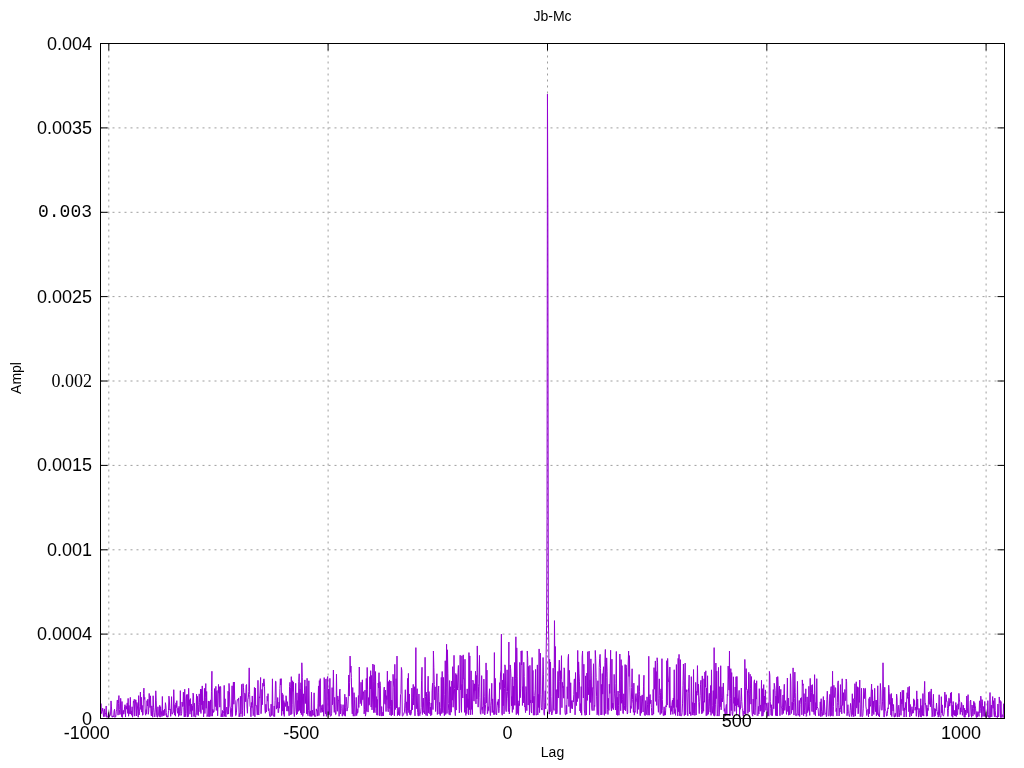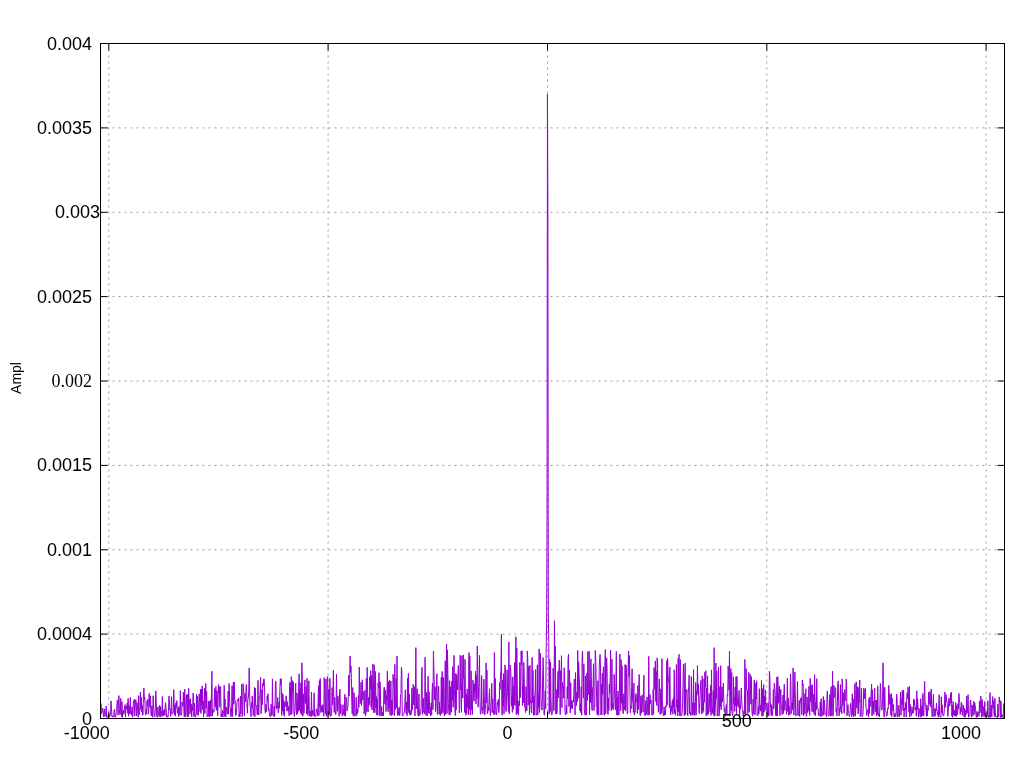--- a/index.html
+++ b/index.html
@@ -48,29 +48,31 @@
 </head>
 <body>
 
 <div class="screen">
   <svg id="plot-svg" class="plot" width="1024" height="768">
       <path d="M108.8 43.5L108.8 718.5M328.1 43.5L328.1 718.5M547.5 43.5L547.5 718.5M766.8 43.5L766.8 718.5M986.1 43.5L986.1 718.5M100.5 634.1L1004.5 634.1M100.5 549.8L1004.5 549.8M100.5 465.4L1004.5 465.4M100.5 381.0L1004.5 381.0M100.5 296.6L1004.5 296.6M100.5 212.3L1004.5 212.3M100.5 127.9L1004.5 127.9" stroke="#9e9e9e" stroke-width="1" stroke-dasharray="2 4" fill="none"></path>
       <path d="M100.50 716.82L100.94 703.58L101.38 713.58L101.82 711.62L102.25 711.20L102.69 708.17L103.13 713.07L103.57 716.64L104.01 710.62L104.45 708.90L104.89 716.66L105.32 713.07L105.76 713.82L106.20 705.97L106.64 717.18L107.08 716.78L107.52 716.62L107.96 717.48L108.40 713.30L108.83 713.46L109.27 717.05L109.71 715.14L110.15 715.58L110.59 713.08L111.03 700.93L111.47 706.92L111.90 716.91L112.34 717.12L112.78 715.95L113.22 716.29L113.66 716.90L114.10 710.86L114.54 709.29L114.97 717.40L115.41 715.85L115.85 716.31L116.29 711.09L116.73 709.17L117.17 700.56L117.61 699.98L118.04 715.16L118.48 703.37L118.92 695.58L119.36 709.50L119.80 714.64L120.24 714.11L120.68 698.34L121.12 708.53L121.55 716.65L121.99 701.50L122.43 717.34L122.87 711.81L123.31 710.30L123.75 714.18L124.19 712.26L124.62 706.44L125.06 704.70L125.50 717.05L125.94 705.95L126.38 709.17L126.82 705.77L127.26 702.88L127.69 713.36L128.13 698.41L128.57 716.25L129.01 705.49L129.45 713.55L129.89 714.14L130.33 697.37L130.76 713.98L131.20 710.93L131.64 715.27L132.08 706.78L132.52 717.18L132.96 714.91L133.40 701.02L133.84 702.48L134.27 699.31L134.71 716.15L135.15 707.09L135.59 699.88L136.03 699.83L136.47 715.95L136.91 702.43L137.34 705.07L137.78 710.85L138.22 717.23L138.66 695.64L139.10 714.90L139.54 711.35L139.98 706.67L140.41 692.10L140.85 709.44L141.29 697.26L141.73 712.11L142.17 705.42L142.61 715.31L143.05 714.54L143.48 693.52L143.92 688.13L144.36 699.36L144.80 697.48L145.24 712.82L145.68 715.22L146.12 709.65L146.56 713.76L146.99 700.66L147.43 705.96L147.87 699.21L148.31 714.31L148.75 710.88L149.19 693.43L149.63 703.98L150.06 707.59L150.50 695.84L150.94 713.67L151.38 715.98L151.82 705.88L152.26 710.71L152.70 717.20L153.13 695.75L153.57 707.21L154.01 712.60L154.45 716.53L154.89 716.98L155.33 709.05L155.77 690.82L156.20 700.22L156.64 715.14L157.08 717.00L157.52 717.23L157.96 706.76L158.40 714.84L158.84 715.24L159.28 716.55L159.71 705.29L160.15 717.18L160.59 706.71L161.03 714.48L161.47 711.59L161.91 716.58L162.35 696.48L162.78 715.52L163.22 710.35L163.66 715.82L164.10 713.73L164.54 709.10L164.98 715.43L165.42 702.70L165.85 705.38L166.29 712.56L166.73 717.10L167.17 715.66L167.61 717.14L168.05 717.12L168.49 710.55L168.93 696.13L169.36 699.95L169.80 710.10L170.24 708.98L170.68 716.36L171.12 712.18L171.56 696.68L172.00 713.72L172.43 714.23L172.87 712.38L173.31 712.52L173.75 689.71L174.19 703.54L174.63 715.11L175.07 705.12L175.50 716.17L175.94 702.84L176.38 707.49L176.82 700.67L177.26 710.73L177.70 713.28L178.14 708.14L178.57 716.54L179.01 706.38L179.45 713.32L179.89 715.42L180.33 690.65L180.77 711.76L181.21 715.39L181.65 713.52L182.08 702.02L182.52 706.47L182.96 705.83L183.40 692.17L183.84 707.67L184.28 716.86L184.72 689.24L185.15 716.84L185.59 713.84L186.03 698.64L186.47 694.64L186.91 713.67L187.35 717.08L187.79 694.35L188.22 716.65L188.66 688.30L189.10 705.67L189.54 699.76L189.98 714.22L190.42 698.58L190.86 711.39L191.29 704.04L191.73 717.01L192.17 705.98L192.61 710.43L193.05 693.11L193.49 695.01L193.93 716.52L194.37 703.16L194.80 715.72L195.24 717.03L195.68 716.98L196.12 712.09L196.56 694.24L197.00 714.78L197.44 696.37L197.87 706.49L198.31 715.55L198.75 704.62L199.19 693.89L199.63 702.41L200.07 711.80L200.51 689.01L200.94 713.50L201.38 689.41L201.82 704.86L202.26 685.91L202.70 709.62L203.14 700.99L203.58 716.96L204.01 706.52L204.45 688.34L204.89 713.50L205.33 697.70L205.77 683.56L206.21 708.24L206.65 691.47L207.09 716.64L207.52 714.75L207.96 714.63L208.40 700.98L208.84 716.70L209.28 701.32L209.72 716.65L210.16 712.88L210.59 699.88L211.03 716.19L211.47 691.18L211.91 671.25L212.35 716.16L212.79 709.24L213.23 712.60L213.66 710.82L214.10 711.44L214.54 688.60L214.98 701.98L215.42 706.59L215.86 686.36L216.30 710.46L216.73 691.26L217.17 690.60L217.61 715.82L218.05 705.21L218.49 684.45L218.93 693.11L219.37 686.78L219.81 707.16L220.24 686.37L220.68 686.73L221.12 716.86L221.56 713.74L222.00 716.61L222.44 710.43L222.88 716.89L223.31 713.56L223.75 710.52L224.19 685.40L224.63 716.37L225.07 698.78L225.51 714.17L225.95 716.88L226.38 708.05L226.82 707.12L227.26 712.57L227.70 714.28L228.14 691.16L228.58 713.94L229.02 683.41L229.45 691.37L229.89 706.06L230.33 708.06L230.77 716.49L231.21 716.83L231.65 707.63L232.09 685.80L232.53 716.50L232.96 694.83L233.40 682.16L233.84 704.23L234.28 682.00L234.72 699.45L235.16 700.81L235.60 715.61L236.03 715.39L236.47 712.11L236.91 703.03L237.35 699.57L237.79 699.39L238.23 700.18L238.67 697.93L239.10 716.81L239.54 713.51L239.98 716.60L240.42 696.29L240.86 713.89L241.30 701.94L241.74 684.34L242.17 716.72L242.61 710.40L243.05 683.71L243.49 687.62L243.93 694.15L244.37 715.86L244.81 693.22L245.25 693.99L245.68 701.76L246.12 685.11L246.56 684.47L247.00 706.96L247.44 713.24L247.88 699.68L248.32 697.82L248.75 691.45L249.19 667.88L249.63 694.64L250.07 705.95L250.51 707.19L250.95 716.74L251.39 702.50L251.82 707.50L252.26 695.96L252.70 705.34L253.14 715.62L253.58 714.47L254.02 702.96L254.46 687.45L254.89 716.72L255.33 688.06L255.77 705.65L256.21 705.19L256.65 705.75L257.09 714.93L257.53 714.71L257.97 680.32L258.40 713.87L258.84 715.02L259.28 696.80L259.72 698.02L260.16 690.02L260.60 677.51L261.04 713.69L261.47 707.04L261.91 689.47L262.35 704.70L262.79 683.25L263.23 686.36L263.67 679.08L264.11 678.86L264.54 686.22L264.98 710.20L265.42 713.24L265.86 704.26L266.30 711.95L266.74 709.84L267.18 696.19L267.61 701.17L268.05 693.67L268.49 710.72L268.93 708.59L269.37 713.10L269.81 716.41L270.25 716.36L270.69 716.51L271.12 704.14L271.56 715.54L272.00 714.35L272.44 678.84L272.88 715.36L273.32 715.30L273.76 716.43L274.19 705.99L274.63 716.56L275.07 700.52L275.51 681.24L275.95 681.36L276.39 709.12L276.83 705.59L277.26 708.00L277.70 697.57L278.14 712.81L278.58 712.50L279.02 702.09L279.46 708.16L279.90 688.34L280.34 678.83L280.77 685.01L281.21 678.65L281.65 715.55L282.09 692.95L282.53 711.08L282.97 694.65L283.41 714.27L283.84 700.59L284.28 716.39L284.72 702.61L285.16 703.50L285.60 706.46L286.04 695.72L286.48 698.93L286.91 711.15L287.35 701.66L287.79 708.80L288.23 711.25L288.67 706.31L289.11 715.76L289.55 686.47L289.98 682.34L290.42 687.34L290.86 714.92L291.30 676.68L291.74 713.91L292.18 704.27L292.62 680.76L293.06 691.37L293.49 682.22L293.93 713.15L294.37 716.50L294.81 711.14L295.25 700.91L295.69 683.32L296.13 707.80L296.56 714.89L297.00 692.89L297.44 713.74L297.88 700.53L298.32 711.37L298.76 681.35L299.20 673.79L299.63 710.39L300.07 689.18L300.51 712.72L300.95 682.72L301.39 714.66L301.83 662.81L302.27 677.69L302.70 716.31L303.14 713.86L303.58 693.83L304.02 713.08L304.46 690.09L304.90 679.93L305.34 703.54L305.78 695.11L306.21 686.30L306.65 713.88L307.09 678.32L307.53 714.47L307.97 715.61L308.41 710.53L308.85 680.78L309.28 710.00L309.72 716.14L310.16 716.20L310.60 710.89L311.04 716.43L311.48 692.22L311.92 716.31L312.35 710.04L312.79 714.81L313.23 714.15L313.67 715.30L314.11 692.85L314.55 716.41L314.99 715.54L315.42 716.37L315.86 716.40L316.30 708.86L316.74 711.07L317.18 710.58L317.62 716.07L318.06 703.25L318.50 685.93L318.93 715.54L319.37 680.60L319.81 706.43L320.25 678.63L320.69 712.43L321.13 712.48L321.57 707.79L322.00 705.25L322.44 712.13L322.88 704.55L323.32 709.55L323.76 716.20L324.20 677.58L324.64 689.54L325.07 711.65L325.51 714.12L325.95 678.98L326.39 716.34L326.83 710.48L327.27 678.25L327.71 676.53L328.14 715.28L328.58 689.05L329.02 691.52L329.46 714.56L329.90 678.36L330.34 716.33L330.78 715.84L331.22 715.71L331.65 713.17L332.09 687.61L332.53 704.76L332.97 692.76L333.41 670.01L333.85 704.31L334.29 712.38L334.72 697.34L335.16 709.24L335.60 714.67L336.04 714.26L336.48 674.18L336.92 701.91L337.36 711.30L337.79 695.96L338.23 699.93L338.67 701.04L339.11 716.27L339.55 691.12L339.99 689.11L340.43 714.00L340.86 704.34L341.30 707.91L341.74 708.54L342.18 716.11L342.62 715.85L343.06 704.66L343.50 714.06L343.94 713.98L344.37 715.46L344.81 694.22L345.25 716.19L345.69 707.41L346.13 697.17L346.57 701.08L347.01 711.12L347.44 708.01L347.88 707.99L348.32 696.79L348.76 674.99L349.20 696.12L349.64 682.55L350.08 656.06L350.51 672.31L350.95 666.01L351.39 677.68L351.83 704.05L352.27 713.89L352.71 687.54L353.15 716.14L353.58 715.85L354.02 692.70L354.46 699.84L354.90 716.16L355.34 713.65L355.78 713.83L356.22 697.39L356.66 715.59L357.09 708.81L357.53 713.27L357.97 712.04L358.41 695.55L358.85 707.52L359.29 667.01L359.73 694.04L360.16 703.58L360.60 702.54L361.04 682.28L361.48 705.54L361.92 699.44L362.36 679.84L362.80 699.76L363.23 693.14L363.67 691.61L364.11 713.87L364.55 709.53L364.99 690.07L365.43 716.11L365.87 713.82L366.30 678.41L366.74 711.53L367.18 667.45L367.62 689.82L368.06 712.08L368.50 697.63L368.94 705.35L369.38 704.83L369.81 676.67L370.25 689.06L370.69 670.68L371.13 707.09L371.57 675.47L372.01 709.90L372.45 699.05L372.88 664.01L373.32 681.14L373.76 712.72L374.20 664.84L374.64 711.65L375.08 712.58L375.52 671.56L375.95 707.48L376.39 696.63L376.83 715.14L377.27 699.40L377.71 715.25L378.15 683.05L378.59 687.93L379.02 672.73L379.46 715.74L379.90 681.69L380.34 685.70L380.78 714.61L381.22 716.07L381.66 706.53L382.10 716.06L382.53 714.14L382.97 712.07L383.41 715.90L383.85 689.67L384.29 687.06L384.73 703.09L385.17 704.33L385.60 690.06L386.04 711.55L386.48 695.72L386.92 699.59L387.36 671.12L387.80 708.48L388.24 711.84L388.67 681.56L389.11 708.61L389.55 679.95L389.99 715.05L390.43 706.27L390.87 681.05L391.31 715.80L391.75 700.02L392.18 701.94L392.62 714.75L393.06 674.32L393.50 683.06L393.94 687.25L394.38 715.79L394.82 664.33L395.25 709.57L395.69 707.28L396.13 678.69L396.57 708.00L397.01 656.06L397.45 715.66L397.89 712.00L398.32 714.90L398.76 707.86L399.20 707.22L399.64 715.77L400.08 713.13L400.52 694.66L400.96 693.44L401.39 667.47L401.83 670.59L402.27 715.85L402.71 715.95L403.15 715.53L403.59 714.57L404.03 712.96L404.47 711.94L404.90 702.34L405.34 689.74L405.78 708.19L406.22 713.47L406.66 701.85L407.10 715.67L407.54 678.43L407.97 710.15L408.41 673.41L408.85 712.68L409.29 693.98L409.73 714.60L410.17 710.12L410.61 715.22L411.04 714.22L411.48 711.83L411.92 688.04L412.36 709.83L412.80 697.69L413.24 684.40L413.68 705.03L414.11 690.74L414.55 686.76L414.99 715.84L415.43 688.01L415.87 647.63L416.31 708.77L416.75 695.53L417.19 688.71L417.62 712.35L418.06 715.87L418.50 715.87L418.94 693.97L419.38 714.35L419.82 715.63L420.26 712.80L420.69 713.13L421.13 707.53L421.57 680.19L422.01 667.29L422.45 714.51L422.89 701.64L423.33 698.07L423.76 712.49L424.20 710.78L424.64 713.94L425.08 657.31L425.52 696.65L425.96 715.36L426.40 692.30L426.83 713.45L427.27 715.82L427.71 693.42L428.15 676.22L428.59 713.10L429.03 691.58L429.47 701.37L429.91 714.10L430.34 707.18L430.78 715.81L431.22 702.93L431.66 714.85L432.10 690.60L432.54 683.21L432.98 709.59L433.41 651.00L433.85 667.48L434.29 684.59L434.73 699.83L435.17 686.83L435.61 711.52L436.05 703.59L436.48 685.09L436.92 673.75L437.36 714.55L437.80 705.37L438.24 692.66L438.68 686.01L439.12 713.96L439.55 702.43L439.99 715.31L440.43 715.53L440.87 707.49L441.31 677.45L441.75 713.63L442.19 671.48L442.63 710.93L443.06 712.65L443.50 677.48L443.94 705.92L444.38 715.73L444.82 694.68L445.26 660.75L445.70 714.51L446.13 687.39L446.57 644.25L447.01 713.44L447.45 649.80L447.89 673.65L448.33 703.50L448.77 710.68L449.20 714.58L449.64 680.53L450.08 715.16L450.52 686.77L450.96 711.63L451.40 712.04L451.84 681.03L452.27 700.17L452.71 666.70L453.15 707.24L453.59 689.09L454.03 655.33L454.47 688.54L454.91 709.27L455.35 715.61L455.78 673.46L456.22 710.09L456.66 674.74L457.10 684.14L457.54 690.06L457.98 672.63L458.42 665.48L458.85 688.67L459.29 712.90L459.73 709.76L460.17 655.26L460.61 689.78L461.05 684.55L461.49 712.30L461.92 655.83L462.36 683.79L462.80 698.03L463.24 654.87L463.68 679.02L464.12 678.67L464.56 712.37L464.99 659.27L465.43 709.20L465.87 715.42L466.31 693.97L466.75 713.68L467.19 688.86L467.63 707.46L468.07 698.85L468.50 714.89L468.94 652.58L469.38 709.69L469.82 655.94L470.26 714.48L470.70 714.95L471.14 670.85L471.57 709.41L472.01 705.67L472.45 714.50L472.89 680.11L473.33 682.55L473.77 700.87L474.21 701.15L474.64 683.87L475.08 690.58L475.52 671.28L475.96 703.87L476.40 675.43L476.84 698.93L477.28 645.94L477.71 672.77L478.15 707.13L478.59 686.49L479.03 683.46L479.47 655.42L479.91 697.18L480.35 713.31L480.79 714.30L481.22 709.11L481.66 675.63L482.10 709.58L482.54 706.98L482.98 713.65L483.42 705.91L483.86 679.09L484.29 696.19L484.73 714.98L485.17 711.21L485.61 704.66L486.05 662.92L486.49 702.72L486.93 670.13L487.36 713.67L487.80 711.84L488.24 706.73L488.68 710.56L489.12 696.15L489.56 688.78L490.00 710.95L490.43 715.47L490.87 705.38L491.31 701.27L491.75 683.25L492.19 712.54L492.63 698.88L493.07 712.14L493.51 710.80L493.94 714.78L494.38 652.57L494.82 714.39L495.26 678.37L495.70 700.06L496.14 713.54L496.58 715.00L497.01 707.95L497.45 701.80L497.89 704.77L498.33 699.27L498.77 712.75L499.21 708.52L499.65 682.67L500.08 689.46L500.52 674.06L500.96 669.86L501.40 634.13L501.84 713.10L502.28 715.20L502.72 679.98L503.16 705.75L503.59 673.56L504.03 713.91L504.47 688.61L504.91 664.82L505.35 667.77L505.79 708.96L506.23 711.64L506.66 691.69L507.10 669.82L507.54 691.30L507.98 698.82L508.42 711.61L508.86 642.07L509.30 714.03L509.73 707.38L510.17 664.94L510.61 668.77L511.05 678.48L511.49 705.73L511.93 696.52L512.37 712.42L512.80 676.90L513.24 709.46L513.68 686.19L514.12 705.15L514.56 662.56L515.00 705.42L515.44 678.80L515.88 636.77L516.31 714.70L516.75 647.86L517.19 676.86L517.63 713.48L518.07 703.56L518.51 715.16L518.95 700.79L519.38 705.65L519.82 662.41L520.26 697.72L520.70 688.70L521.14 651.00L521.58 664.93L522.02 650.69L522.45 705.44L522.89 686.61L523.33 702.91L523.77 662.28L524.21 676.51L524.65 706.90L525.09 706.29L525.52 712.64L525.96 686.51L526.40 691.90L526.84 710.68L527.28 650.99L527.72 658.31L528.16 705.07L528.60 666.45L529.03 687.83L529.47 714.93L529.91 665.37L530.35 702.94L530.79 700.00L531.23 711.90L531.67 713.07L532.10 657.51L532.54 702.90L532.98 670.42L533.42 715.16L533.86 696.40L534.30 715.19L534.74 695.59L535.17 689.70L535.61 669.40L536.05 715.24L536.49 714.90L536.93 713.41L537.37 664.90L537.81 714.91L538.24 694.36L538.68 707.50L539.12 648.93L539.56 712.59L540.00 685.20L540.44 653.22L540.88 694.60L541.32 707.69L541.75 709.92L542.19 709.95L542.63 679.02L543.07 657.50L543.51 674.85L543.95 713.48L544.39 715.19L544.82 702.72L545.26 690.77L545.70 708.90L546.14 654.38L546.58 625.69L547.02 519.38L547.46 94.13L547.89 207.19L548.33 613.88L548.77 642.56L549.21 714.14L549.65 659.27L550.09 711.66L550.53 662.04L550.96 696.63L551.40 711.88L551.84 714.98L552.28 711.95L552.72 712.15L553.16 668.16L553.60 707.96L554.04 710.46L554.47 620.63L554.91 667.39L555.35 646.50L555.79 714.08L556.23 689.60L556.67 713.96L557.11 712.63L557.54 688.10L557.98 671.39L558.42 698.02L558.86 671.06L559.30 660.10L559.74 681.34L560.18 714.66L560.61 670.70L561.05 678.77L561.49 655.68L561.93 707.73L562.37 682.29L562.81 687.68L563.25 686.19L563.68 698.19L564.12 667.80L564.56 669.90L565.00 712.47L565.44 714.76L565.88 714.81L566.32 705.24L566.76 714.04L567.19 686.72L567.63 698.62L568.07 658.36L568.51 654.35L568.95 706.58L569.39 670.39L569.83 688.32L570.26 712.90L570.70 682.78L571.14 708.50L571.58 700.62L572.02 704.76L572.46 708.80L572.90 700.56L573.33 702.02L573.77 694.76L574.21 679.68L574.65 678.86L575.09 714.85L575.53 672.54L575.97 698.67L576.40 705.62L576.84 692.31L577.28 701.63L577.72 650.41L578.16 698.38L578.60 661.92L579.04 673.71L579.48 681.83L579.91 710.96L580.35 703.58L580.79 712.75L581.23 686.62L581.67 715.18L582.11 657.13L582.55 651.00L582.98 676.07L583.42 697.98L583.86 664.23L584.30 709.98L584.74 713.37L585.18 715.38L585.62 675.87L586.05 712.63L586.49 714.93L586.93 673.08L587.37 700.43L587.81 651.71L588.25 686.19L588.69 694.81L589.12 651.10L589.56 714.93L590.00 679.94L590.44 702.43L590.88 658.86L591.32 675.94L591.76 707.91L592.20 710.61L592.63 687.65L593.07 688.23L593.51 663.77L593.95 710.60L594.39 705.26L594.83 706.36L595.27 650.45L595.70 658.57L596.14 677.55L596.58 696.90L597.02 714.75L597.46 713.79L597.90 680.72L598.34 714.49L598.77 715.40L599.21 667.37L599.65 658.38L600.09 654.38L600.53 668.81L600.97 715.01L601.41 684.40L601.84 714.77L602.28 673.59L602.72 694.13L603.16 672.08L603.60 666.76L604.04 714.88L604.48 715.27L604.92 662.71L605.35 649.45L605.79 713.71L606.23 677.43L606.67 657.88L607.11 671.19L607.55 709.32L607.99 714.50L608.42 698.32L608.86 710.45L609.30 684.20L609.74 693.42L610.18 677.05L610.62 650.24L611.06 707.76L611.49 710.93L611.93 659.17L612.37 708.29L612.81 703.11L613.25 709.67L613.69 707.63L614.13 674.38L614.57 693.13L615.00 699.05L615.44 710.06L615.88 683.72L616.32 651.46L616.76 714.86L617.20 697.24L617.64 715.40L618.07 691.04L618.51 705.42L618.95 715.18L619.39 693.50L619.83 654.00L620.27 679.45L620.71 710.69L621.14 659.65L621.58 703.28L622.02 665.58L622.46 699.07L622.90 713.39L623.34 713.66L623.78 693.77L624.21 709.94L624.65 705.38L625.09 664.55L625.53 710.84L625.97 664.92L626.41 667.54L626.85 707.10L627.29 714.07L627.72 712.84L628.16 664.10L628.60 651.00L629.04 676.43L629.48 655.67L629.92 687.83L630.36 712.82L630.79 705.82L631.23 708.45L631.67 687.53L632.11 668.78L632.55 699.56L632.99 703.81L633.43 712.35L633.86 683.11L634.30 715.12L634.74 711.25L635.18 712.29L635.62 695.95L636.06 693.57L636.50 700.86L636.93 702.02L637.37 713.63L637.81 685.65L638.25 709.43L638.69 694.37L639.13 674.52L639.57 691.81L640.01 715.53L640.44 715.50L640.88 695.94L641.32 713.21L641.76 701.87L642.20 694.90L642.64 701.99L643.08 712.01L643.51 686.15L643.95 675.26L644.39 715.07L644.83 715.18L645.27 715.62L645.71 700.55L646.15 714.72L646.58 714.37L647.02 696.86L647.46 704.19L647.90 715.20L648.34 713.74L648.78 656.28L649.22 715.22L649.65 698.61L650.09 694.50L650.53 703.59L650.97 700.11L651.41 707.61L651.85 715.12L652.29 714.10L652.73 715.16L653.16 689.44L653.60 714.17L654.04 667.67L654.48 689.21L654.92 683.33L655.36 660.93L655.80 701.48L656.23 671.53L656.67 705.41L657.11 657.75L657.55 662.32L657.99 705.21L658.43 712.27L658.87 698.35L659.30 678.85L659.74 695.40L660.18 714.60L660.62 692.64L661.06 688.85L661.50 713.35L661.94 658.68L662.37 699.53L662.81 710.60L663.25 715.58L663.69 715.56L664.13 706.83L664.57 715.25L665.01 711.31L665.45 715.08L665.88 705.65L666.32 707.01L666.76 660.68L667.20 705.10L667.64 658.43L668.08 675.04L668.52 681.84L668.95 681.40L669.39 707.58L669.83 667.07L670.27 707.04L670.71 714.64L671.15 705.91L671.59 711.32L672.02 702.80L672.46 700.06L672.90 714.34L673.34 697.97L673.78 707.60L674.22 669.78L674.66 713.41L675.09 709.58L675.53 715.30L675.97 707.45L676.41 664.54L676.85 707.38L677.29 699.76L677.73 715.85L678.17 658.35L678.60 711.76L679.04 654.38L679.48 713.47L679.92 715.86L680.36 659.65L680.80 715.88L681.24 715.80L681.67 715.65L682.11 712.81L682.55 703.14L682.99 685.83L683.43 664.00L683.87 680.46L684.31 715.63L684.74 681.08L685.18 663.08L685.62 714.81L686.06 689.72L686.50 691.90L686.94 689.79L687.38 712.17L687.81 715.74L688.25 693.11L688.69 687.15L689.13 675.10L689.57 713.98L690.01 711.77L690.45 712.57L690.89 715.68L691.32 676.66L691.76 700.13L692.20 714.86L692.64 702.57L693.08 715.17L693.52 669.55L693.96 712.97L694.39 703.15L694.83 715.45L695.27 707.11L695.71 682.39L696.15 715.05L696.59 691.40L697.03 695.23L697.46 665.63L697.90 692.57L698.34 684.16L698.78 702.78L699.22 713.58L699.66 701.72L700.10 695.32L700.53 684.69L700.97 680.29L701.41 709.54L701.85 713.90L702.29 675.91L702.73 712.81L703.17 701.25L703.61 711.20L704.04 678.72L704.48 702.26L704.92 672.11L705.36 687.11L705.80 670.79L706.24 715.72L706.68 688.10L707.11 715.23L707.55 675.77L707.99 713.78L708.43 714.26L708.87 698.49L709.31 693.32L709.75 706.88L710.18 712.13L710.62 685.51L711.06 715.34L711.50 669.85L711.94 709.22L712.38 713.42L712.82 705.43L713.25 690.67L713.69 715.47L714.13 647.63L714.57 715.97L715.01 715.57L715.45 704.13L715.89 663.05L716.33 698.59L716.76 671.12L717.20 716.06L717.64 713.17L718.08 704.25L718.52 667.43L718.96 716.09L719.40 712.95L719.83 686.63L720.27 706.69L720.71 665.73L721.15 709.80L721.59 697.23L722.03 686.84L722.47 701.98L722.90 695.51L723.34 683.08L723.78 699.09L724.22 711.32L724.66 708.67L725.10 716.06L725.54 715.92L725.98 706.65L726.41 704.41L726.85 713.96L727.29 694.51L727.73 695.69L728.17 666.09L728.61 679.93L729.05 690.14L729.48 651.00L729.92 715.90L730.36 698.56L730.80 668.67L731.24 710.68L731.68 672.59L732.12 713.61L732.55 715.49L732.99 711.62L733.43 676.81L733.87 703.38L734.31 697.39L734.75 711.37L735.19 686.99L735.62 705.74L736.06 676.74L736.50 715.23L736.94 676.45L737.38 705.16L737.82 698.65L738.26 707.16L738.70 697.01L739.13 690.37L739.57 716.18L740.01 705.72L740.45 709.21L740.89 699.25L741.33 688.01L741.77 701.44L742.20 707.95L742.64 708.41L743.08 716.16L743.52 716.09L743.96 710.91L744.40 713.90L744.84 659.44L745.27 686.52L745.71 714.69L746.15 668.61L746.59 689.28L747.03 689.11L747.47 690.47L747.91 713.46L748.34 693.17L748.78 672.31L749.22 711.80L749.66 694.86L750.10 674.19L750.54 688.26L750.98 704.15L751.42 676.55L751.85 709.90L752.29 715.09L752.73 716.13L753.17 698.99L753.61 713.75L754.05 681.92L754.49 679.83L754.92 714.92L755.36 707.91L755.80 683.18L756.24 699.10L756.68 680.76L757.12 715.41L757.56 714.80L757.99 715.58L758.43 706.45L758.87 714.02L759.31 688.66L759.75 707.17L760.19 711.30L760.63 704.94L761.06 710.50L761.50 680.30L761.94 716.27L762.38 688.68L762.82 716.00L763.26 714.54L763.70 684.60L764.14 712.18L764.57 696.06L765.01 704.25L765.45 689.92L765.89 710.36L766.33 703.25L766.77 706.18L767.21 710.15L767.64 716.27L768.08 702.68L768.52 715.68L768.96 716.11L769.40 671.39L769.84 675.28L770.28 701.34L770.71 708.70L771.15 715.21L771.59 704.75L772.03 715.97L772.47 715.28L772.91 706.54L773.35 689.59L773.78 708.79L774.22 683.27L774.66 685.95L775.10 690.66L775.54 715.40L775.98 696.06L776.42 715.81L776.86 677.14L777.29 716.03L777.73 676.57L778.17 686.34L778.61 703.26L779.05 695.91L779.49 686.00L779.93 715.71L780.36 697.93L780.80 689.36L781.24 707.33L781.68 706.96L782.12 714.69L782.56 707.36L783.00 695.03L783.43 713.46L783.87 693.29L784.31 684.30L784.75 710.39L785.19 701.88L785.63 700.63L786.07 706.63L786.50 714.39L786.94 701.82L787.38 678.01L787.82 711.56L788.26 698.06L788.70 715.31L789.14 706.03L789.58 714.38L790.01 715.06L790.45 673.79L790.89 681.91L791.33 713.55L791.77 710.75L792.21 702.16L792.65 709.87L793.08 667.88L793.52 702.60L793.96 715.12L794.40 698.38L794.84 672.12L795.28 692.80L795.72 715.66L796.15 715.87L796.59 715.05L797.03 712.86L797.47 681.42L797.91 715.43L798.35 715.24L798.79 713.24L799.22 700.47L799.66 716.43L800.10 704.63L800.54 698.39L800.98 699.72L801.42 697.51L801.86 714.83L802.30 679.92L802.73 685.41L803.17 683.89L803.61 715.75L804.05 693.60L804.49 710.65L804.93 713.92L805.37 702.56L805.80 688.81L806.24 716.40L806.68 715.84L807.12 696.88L807.56 712.58L808.00 711.22L808.44 710.73L808.87 686.30L809.31 706.84L809.75 715.40L810.19 678.42L810.63 701.84L811.07 685.12L811.51 692.55L811.94 711.51L812.38 684.64L812.82 702.01L813.26 712.09L813.70 694.37L814.14 714.58L814.58 674.67L815.02 694.94L815.45 715.73L815.89 702.49L816.33 709.87L816.77 678.68L817.21 706.29L817.65 708.05L818.09 708.20L818.52 715.10L818.96 716.05L819.40 714.55L819.84 714.39L820.28 701.83L820.72 716.60L821.16 698.71L821.59 711.79L822.03 716.27L822.47 715.33L822.91 709.13L823.35 696.56L823.79 715.14L824.23 700.15L824.66 706.96L825.10 713.45L825.54 713.78L825.98 713.42L826.42 716.64L826.86 699.50L827.30 691.18L827.74 700.98L828.17 715.73L828.61 715.72L829.05 715.60L829.49 703.04L829.93 694.34L830.37 716.33L830.81 688.82L831.24 686.58L831.68 715.69L832.12 712.12L832.56 671.25L833.00 716.19L833.44 706.47L833.88 685.34L834.31 697.50L834.75 695.81L835.19 687.54L835.63 688.12L836.07 711.57L836.51 708.32L836.95 715.92L837.39 702.83L837.82 682.87L838.26 680.88L838.70 705.15L839.14 716.01L839.58 708.29L840.02 712.11L840.46 684.64L840.89 709.13L841.33 705.61L841.77 713.85L842.21 678.80L842.65 705.47L843.09 700.90L843.53 692.69L843.96 712.53L844.40 713.40L844.84 689.47L845.28 700.51L845.72 700.60L846.16 679.02L846.60 681.77L847.03 715.73L847.47 711.69L847.91 704.71L848.35 713.55L848.79 714.12L849.23 716.27L849.67 716.64L850.11 710.54L850.54 703.40L850.98 707.48L851.42 714.43L851.86 716.60L852.30 693.78L852.74 714.72L853.18 698.63L853.61 716.73L854.05 716.21L854.49 699.66L854.93 683.66L855.37 716.07L855.81 707.64L856.25 681.79L856.68 708.08L857.12 704.91L857.56 686.75L858.00 713.95L858.44 713.36L858.88 687.44L859.32 702.41L859.75 680.04L860.19 716.62L860.63 716.16L861.07 704.63L861.51 688.30L861.95 716.56L862.39 716.64L862.83 715.52L863.26 708.85L863.70 688.13L864.14 691.82L864.58 698.56L865.02 688.65L865.46 688.41L865.90 706.10L866.33 709.39L866.77 715.53L867.21 712.41L867.65 711.74L868.09 708.96L868.53 716.88L868.97 698.59L869.40 713.76L869.84 696.95L870.28 706.38L870.72 704.74L871.16 693.00L871.60 684.07L872.04 716.04L872.47 689.83L872.91 712.87L873.35 701.11L873.79 714.52L874.23 707.12L874.67 688.31L875.11 705.15L875.55 711.64L875.98 700.10L876.42 715.83L876.86 700.19L877.30 714.66L877.74 685.79L878.18 711.96L878.62 716.07L879.05 714.53L879.49 716.87L879.93 704.44L880.37 683.47L880.81 691.01L881.25 709.79L881.69 710.06L882.12 710.15L882.56 701.14L883.00 662.81L883.44 688.14L883.88 716.83L884.32 716.87L884.76 687.30L885.19 709.02L885.63 710.57L886.07 711.40L886.51 716.09L886.95 716.02L887.39 713.50L887.83 707.82L888.27 708.90L888.70 685.28L889.14 691.58L889.58 704.34L890.02 694.38L890.46 701.87L890.90 715.11L891.34 693.49L891.77 716.55L892.21 698.24L892.65 706.68L893.09 711.00L893.53 704.51L893.97 716.73L894.41 717.02L894.84 714.52L895.28 713.16L895.72 716.60L896.16 713.94L896.60 694.15L897.04 697.62L897.48 716.89L897.91 716.74L898.35 706.40L898.79 705.26L899.23 716.82L899.67 712.64L900.11 707.09L900.55 692.17L900.99 715.35L901.42 699.41L901.86 703.86L902.30 690.34L902.74 706.06L903.18 710.72L903.62 690.27L904.06 717.02L904.49 707.92L904.93 710.06L905.37 708.43L905.81 702.28L906.25 716.90L906.69 699.99L907.13 692.69L907.56 698.36L908.00 687.22L908.44 696.57L908.88 711.79L909.32 686.37L909.76 717.02L910.20 704.42L910.63 712.08L911.07 714.61L911.51 715.89L911.95 706.74L912.39 713.37L912.83 709.69L913.27 713.10L913.71 698.82L914.14 705.52L914.58 700.32L915.02 710.29L915.46 708.05L915.90 707.03L916.34 716.29L916.78 690.86L917.21 709.52L917.65 699.09L918.09 710.78L918.53 717.14L918.97 708.30L919.41 710.24L919.85 714.00L920.28 716.69L920.72 698.72L921.16 717.14L921.60 709.12L922.04 705.43L922.48 715.51L922.92 693.59L923.35 713.36L923.79 716.11L924.23 694.30L924.67 681.38L925.11 704.55L925.55 703.30L925.99 710.01L926.43 716.22L926.86 705.24L927.30 716.10L927.74 708.01L928.18 710.48L928.62 692.26L929.06 703.51L929.50 704.32L929.93 691.52L930.37 706.81L930.81 697.08L931.25 688.95L931.69 708.04L932.13 716.87L932.57 713.01L933.00 703.37L933.44 694.26L933.88 716.55L934.32 716.55L934.76 708.42L935.20 716.07L935.64 709.07L936.07 710.89L936.51 703.08L936.95 709.26L937.39 714.47L937.83 712.39L938.27 717.11L938.71 709.04L939.15 694.76L939.58 715.33L940.02 716.87L940.46 717.12L940.90 717.22L941.34 696.69L941.78 712.83L942.22 704.88L942.65 714.96L943.09 715.59L943.53 716.16L943.97 714.13L944.41 708.82L944.85 692.08L945.29 707.50L945.72 699.28L946.16 694.66L946.60 701.42L947.04 701.19L947.48 708.66L947.92 716.42L948.36 710.33L948.80 698.18L949.23 698.51L949.67 706.15L950.11 703.51L950.55 692.94L950.99 703.06L951.43 692.22L951.87 716.26L952.30 705.29L952.74 717.30L953.18 701.50L953.62 714.66L954.06 710.03L954.50 715.57L954.94 711.11L955.37 715.96L955.81 702.56L956.25 716.56L956.69 705.43L957.13 714.96L957.57 714.82L958.01 703.85L958.44 709.22L958.88 693.37L959.32 699.07L959.76 702.12L960.20 714.44L960.64 707.76L961.08 712.04L961.52 702.48L961.95 704.57L962.39 715.31L962.83 711.31L963.27 705.17L963.71 710.48L964.15 717.14L964.59 708.28L965.02 717.28L965.46 710.02L965.90 715.02L966.34 712.63L966.78 696.04L967.22 713.17L967.66 707.92L968.09 694.63L968.53 717.05L968.97 716.80L969.41 716.15L969.85 715.94L970.29 701.03L970.73 700.06L971.16 711.21L971.60 717.21L972.04 704.99L972.48 708.20L972.92 716.07L973.36 708.56L973.80 701.27L974.24 714.37L974.67 702.67L975.11 705.76L975.55 708.13L975.99 715.85L976.43 717.44L976.87 711.49L977.31 717.12L977.74 712.51L978.18 711.71L978.62 713.82L979.06 716.45L979.50 700.84L979.94 712.88L980.38 708.80L980.81 696.14L981.25 701.76L981.69 717.45L982.13 699.67L982.57 705.78L983.01 716.44L983.45 706.53L983.88 711.22L984.32 716.28L984.76 701.44L985.20 716.61L985.64 713.56L986.08 717.28L986.52 716.98L986.96 716.94L987.39 716.45L987.83 700.65L988.27 714.76L988.71 717.45L989.15 717.06L989.59 717.51L990.03 692.56L990.46 717.20L990.90 712.03L991.34 705.06L991.78 716.88L992.22 704.70L992.66 696.55L993.10 708.28L993.53 700.74L993.97 714.09L994.41 716.74L994.85 698.12L995.29 710.79L995.73 716.83L996.17 716.74L996.60 716.15L997.04 717.45L997.48 717.55L997.92 704.03L998.36 716.91L998.80 716.43L999.24 696.95L999.68 702.66L1000.11 700.40L1000.55 717.52L1000.99 701.52L1001.43 717.38L1001.87 717.27L1002.31 714.89L1002.75 714.79L1003.18 717.57L1003.62 703.83L1004.06 704.14L1004.50 716.30" stroke="#9400d3" stroke-width="1" fill="none"></path>
       <rect x="100.5" y="43.5" width="904" height="675" stroke="#000000" stroke-width="1" fill="none"></rect>
       <path d="M108.8 718.5L108.8 711.5M108.8 43.5L108.8 50.5M328.1 718.5L328.1 711.5M328.1 43.5L328.1 50.5M547.5 718.5L547.5 711.5M547.5 43.5L547.5 50.5M766.8 718.5L766.8 711.5M766.8 43.5L766.8 50.5M986.1 718.5L986.1 711.5M986.1 43.5L986.1 50.5M100.5 718.5L107.5 718.5M1004.5 718.5L997.5 718.5M100.5 634.1L107.5 634.1M1004.5 634.1L997.5 634.1M100.5 549.8L107.5 549.8M1004.5 549.8L997.5 549.8M100.5 465.4L107.5 465.4M1004.5 465.4L997.5 465.4M100.5 381.0L107.5 381.0M1004.5 381.0L997.5 381.0M100.5 296.6L107.5 296.6M1004.5 296.6L997.5 296.6M100.5 212.3L107.5 212.3M1004.5 212.3L997.5 212.3M100.5 127.9L107.5 127.9M1004.5 127.9L997.5 127.9M100.5 43.5L107.5 43.5M1004.5 43.5L997.5 43.5" stroke="#000000" stroke-width="1" fill="none"></path>
     </svg>
+  <div class="chart-title">Jb-Mc</div>
   <div class="ylabel">Ampl</div>
+  <div class="xlabel">Lag</div>
   <div id="tick-labels">
       <div class="ytick-label" style="left: 8px; top: 709.5px;">0</div>
       <div class="ytick-label" style="left: 8px; top: 625.125px;">0.0004</div>
       <div class="ytick-label" style="left: 8px; top: 540.75px;">0.001</div>
       <div class="ytick-label" style="left: 8px; top: 456.375px;">0.0015</div>
       <div class="ytick-label" style="left: 8px; top: 372px; font-family: Liberation Serif, serif;">0.002</div>
       <div class="ytick-label" style="left: 8px; top: 287.625px;">0.0025</div>
-      <div class="ytick-label" style="left: 16px; top: 203.25px;">0.003</div>
+      <div class="ytick-label" style="left: 8px; top: 203.25px; font-family: Liberation Mono, monospace;">0.003</div>
       <div class="ytick-label" style="left: 8px; top: 118.875px;">0.0035</div>
       <div class="ytick-label" style="left: 8px; top: 34.5px;">0.004</div>
       <div class="xtick-label" style="left: 63.8338px; top: 724px;">-1000</div>
       <div class="xtick-label" style="left: 283.145px; top: 724px;">-500</div>
       <div class="xtick-label" style="left: 502.456px; top: 724px;">0</div>
       <div class="xtick-label" style="left: 721.767px; top: 712px;">500</div>
       <div class="xtick-label" style="left: 941.078px; top: 724px;">1000</div>
     </div>
 </div>
 

